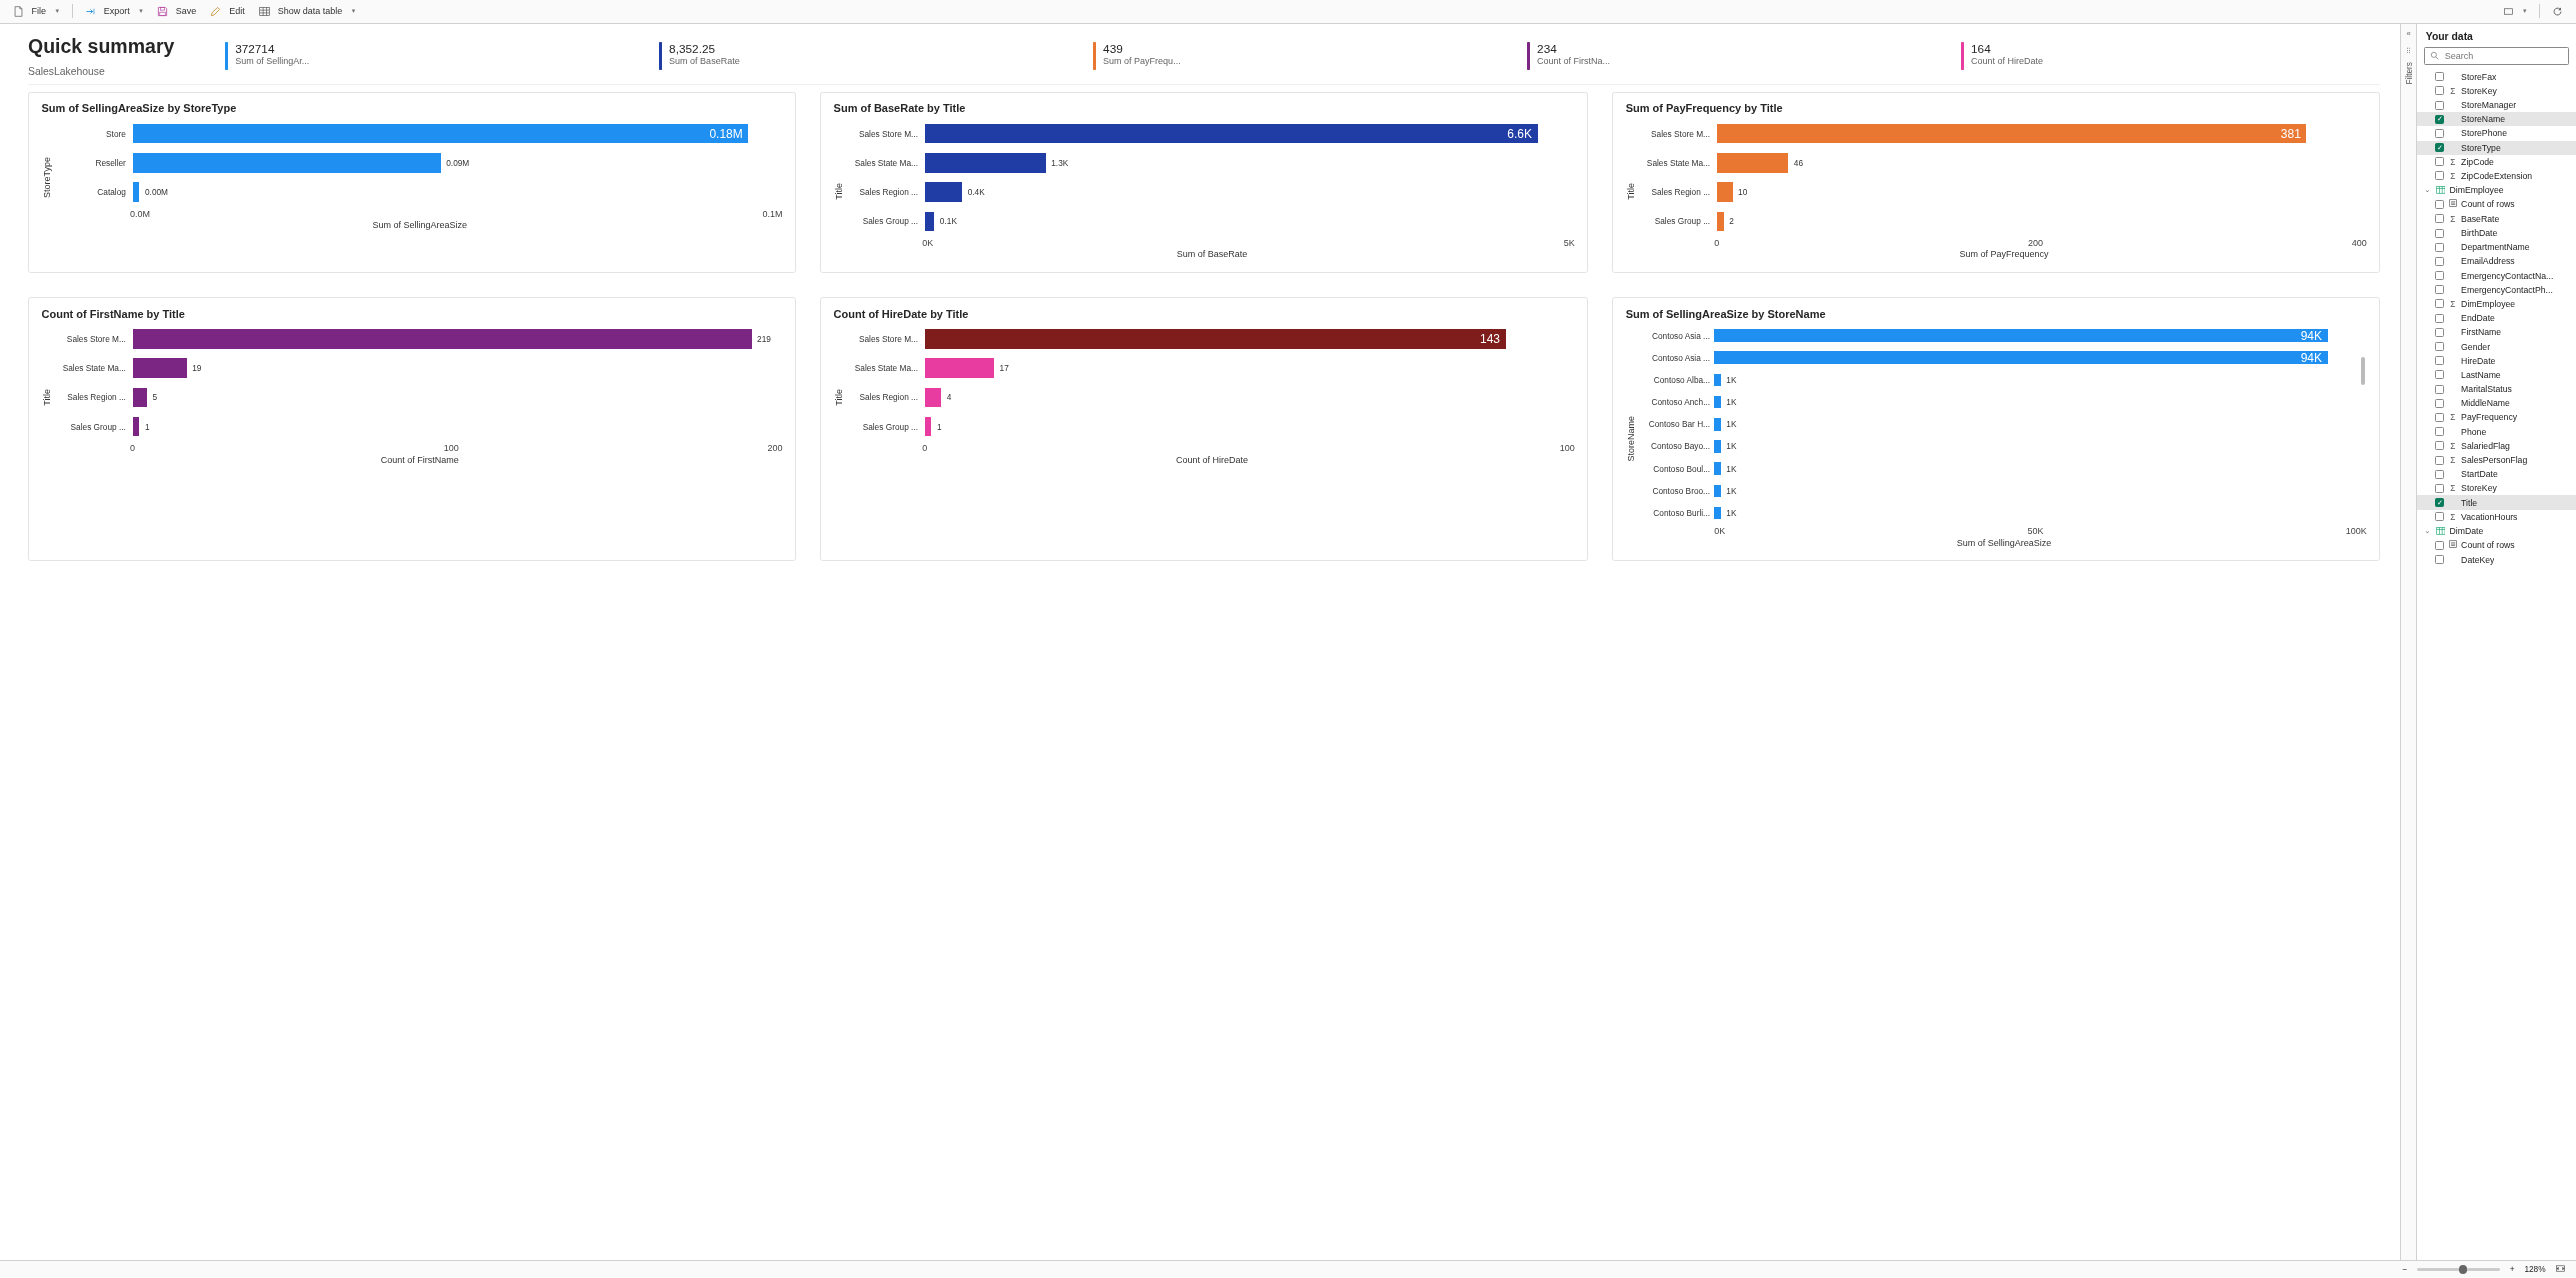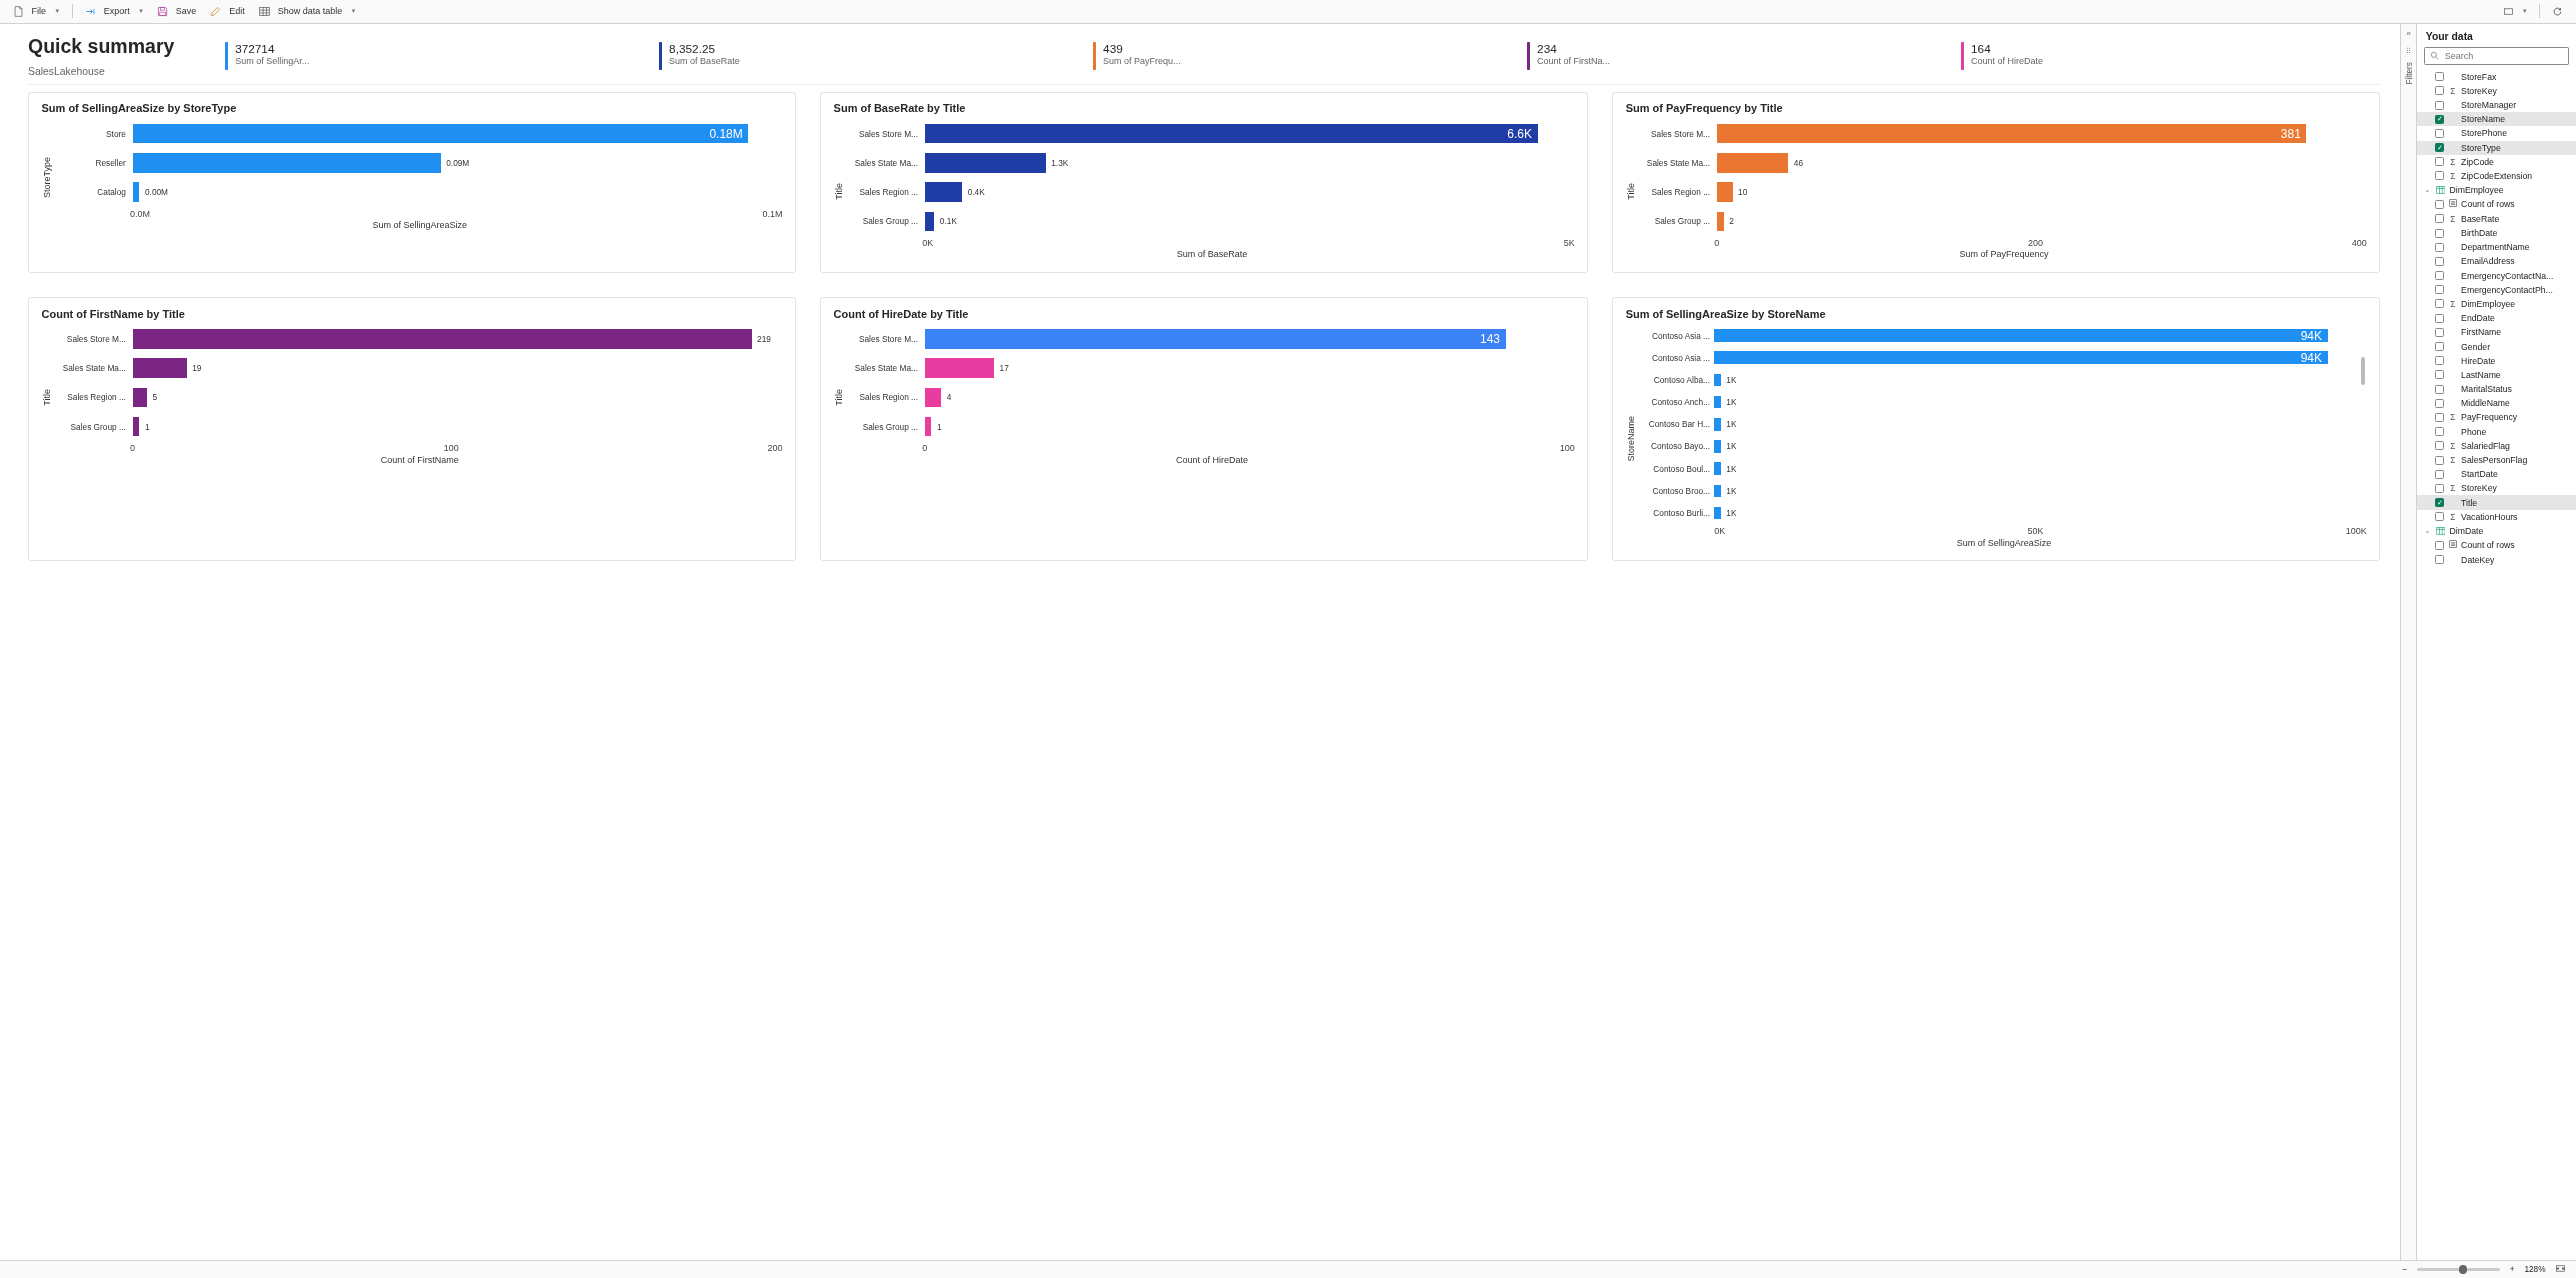--- a/index.html
+++ b/index.html
@@ -464,21 +464,21 @@
         </div>
         <div class="card">
           <h3>Count of HireDate by Title</h3>
     <div class="chartbody" style="position:relative;">
       <div class="yaxistitle">Title</div>
       <div class="chartinner">
         <div class="bars ">
                 <div class="barrow ">
       <span class="cat">Sales Store M...</span>
       <span class="tracks">
-        <span class="bar" style="background:#3b82f6;width:89.375%;">143</span>
+        <span class="bar" style="background:#7f1d1d;width:89.375%;">143</span>
 
       </span>
     </div>
                 <div class="barrow ">
       <span class="cat">Sales State Ma...</span>
       <span class="tracks">
         <span class="bar" style="background:#e93ca0;width:10.625%;"></span>
         <span class="out">17</span>
       </span>
     </div>

